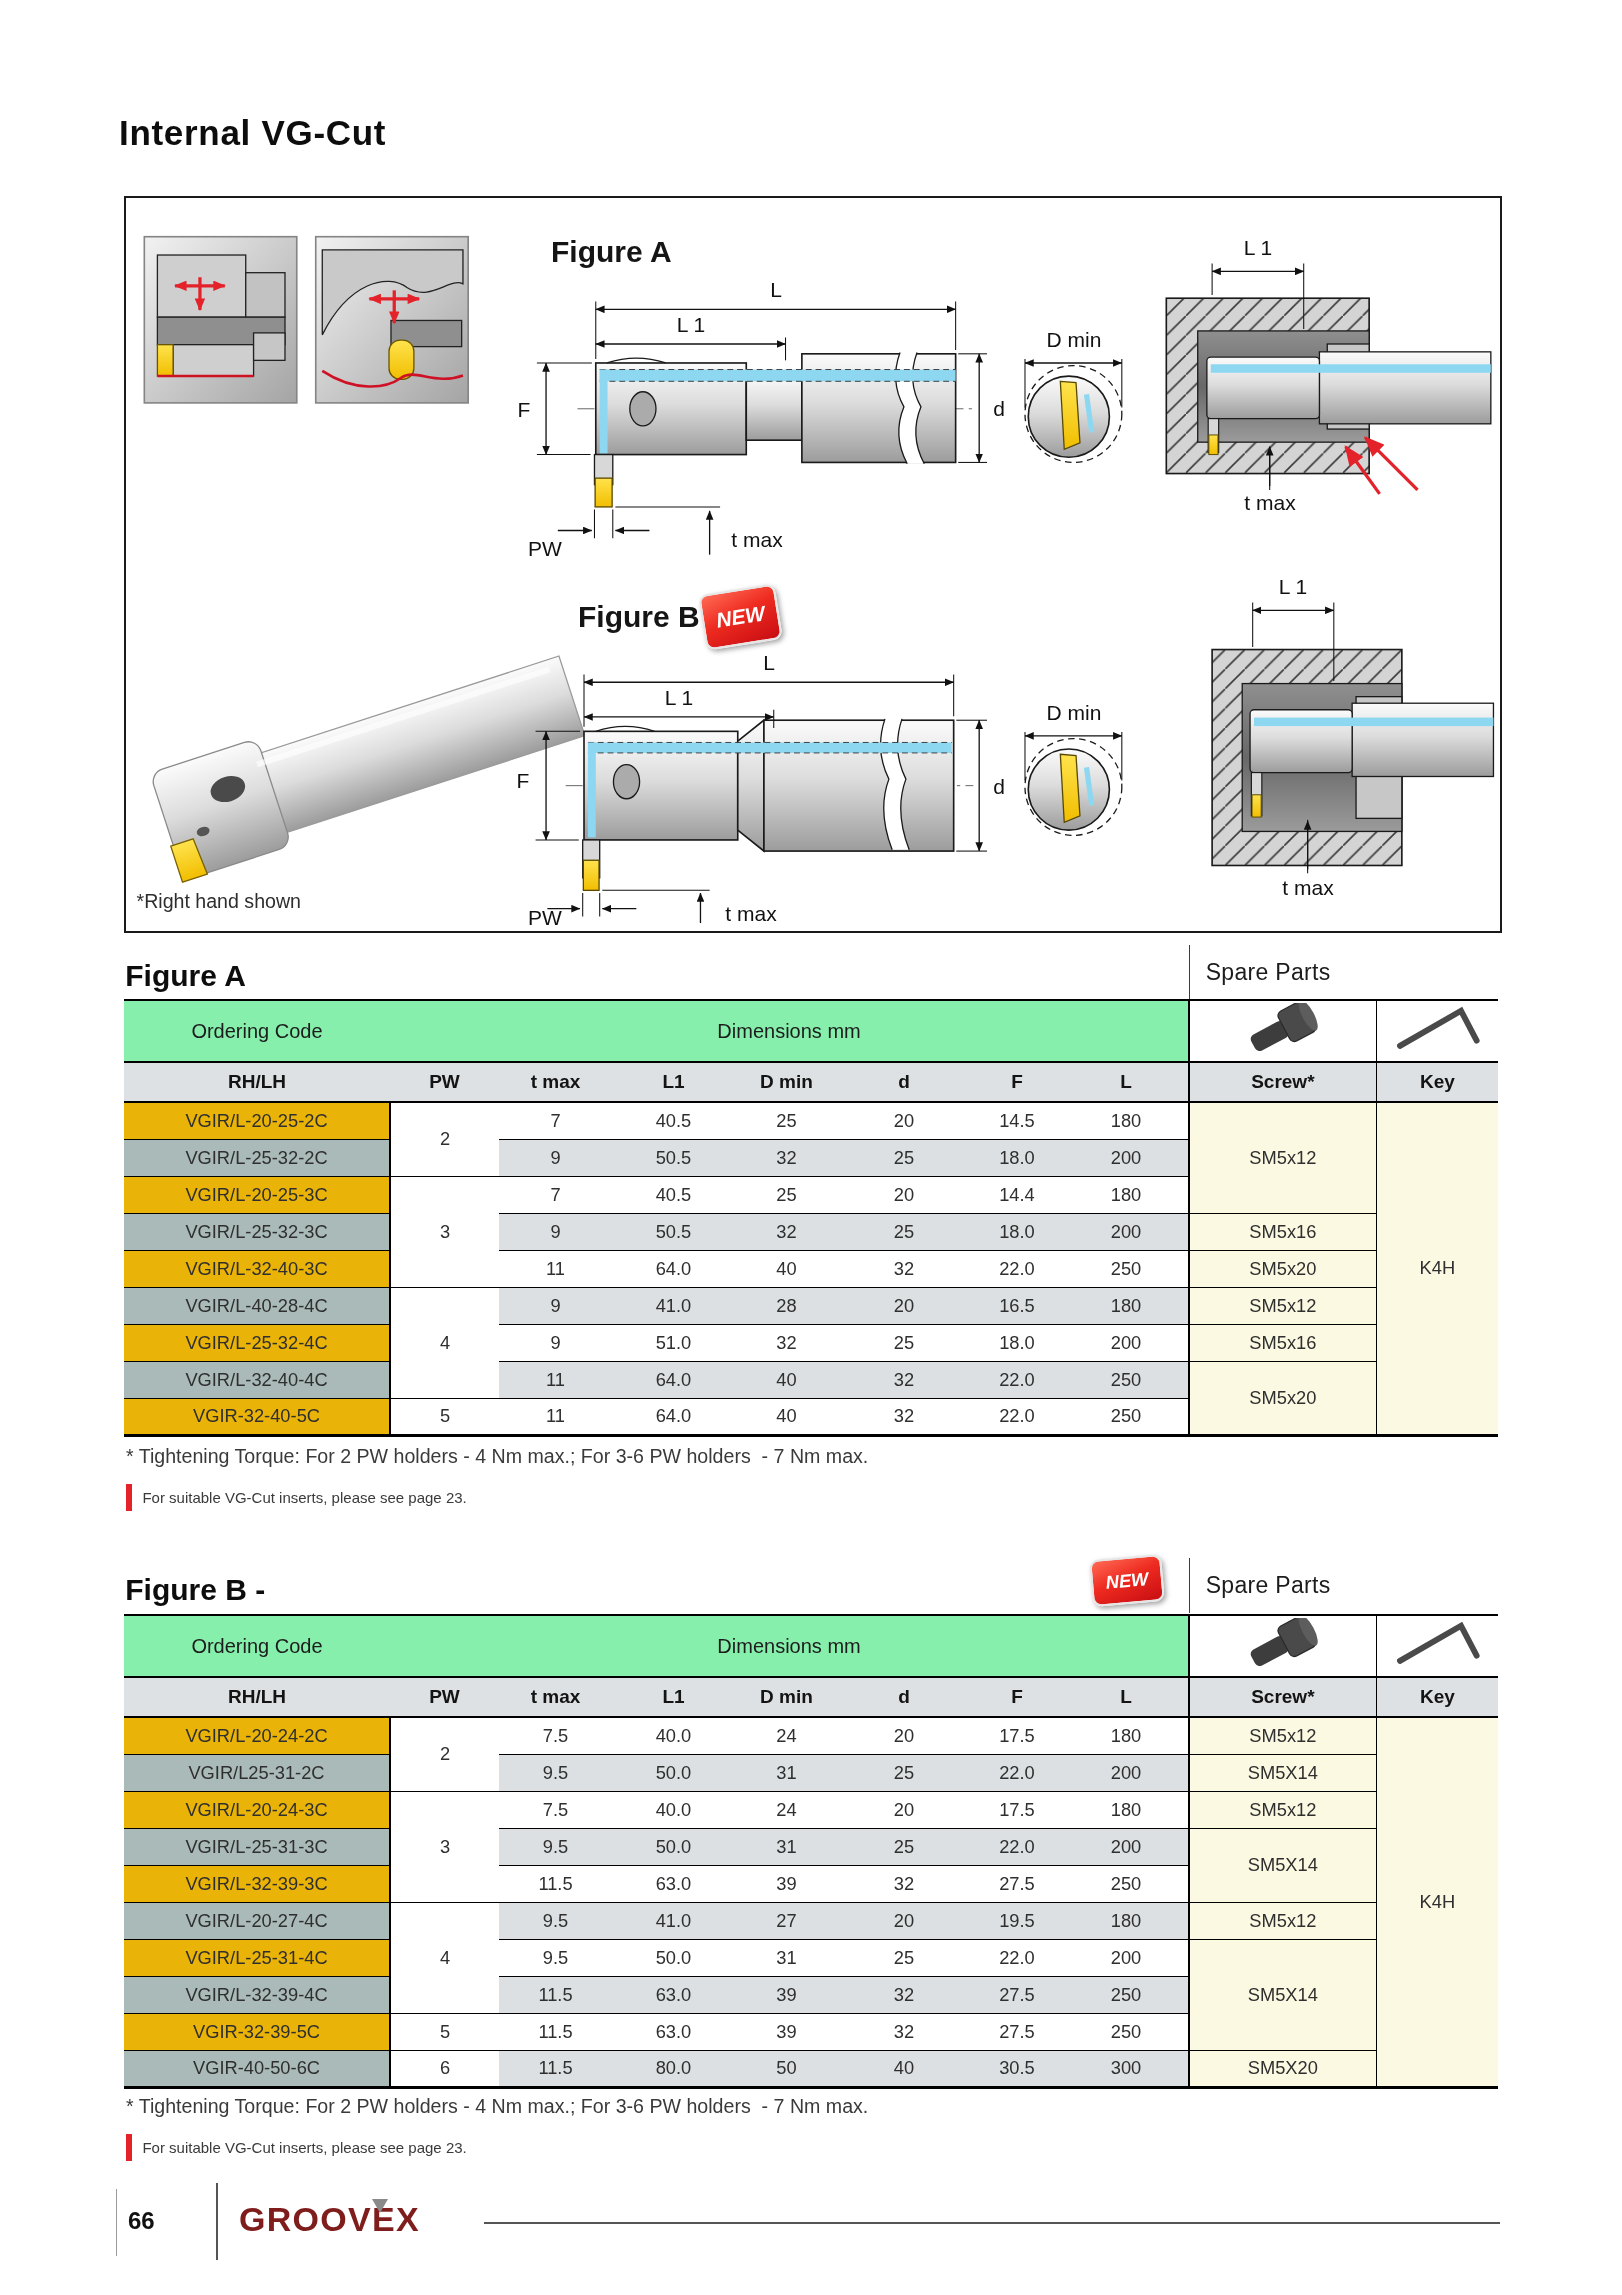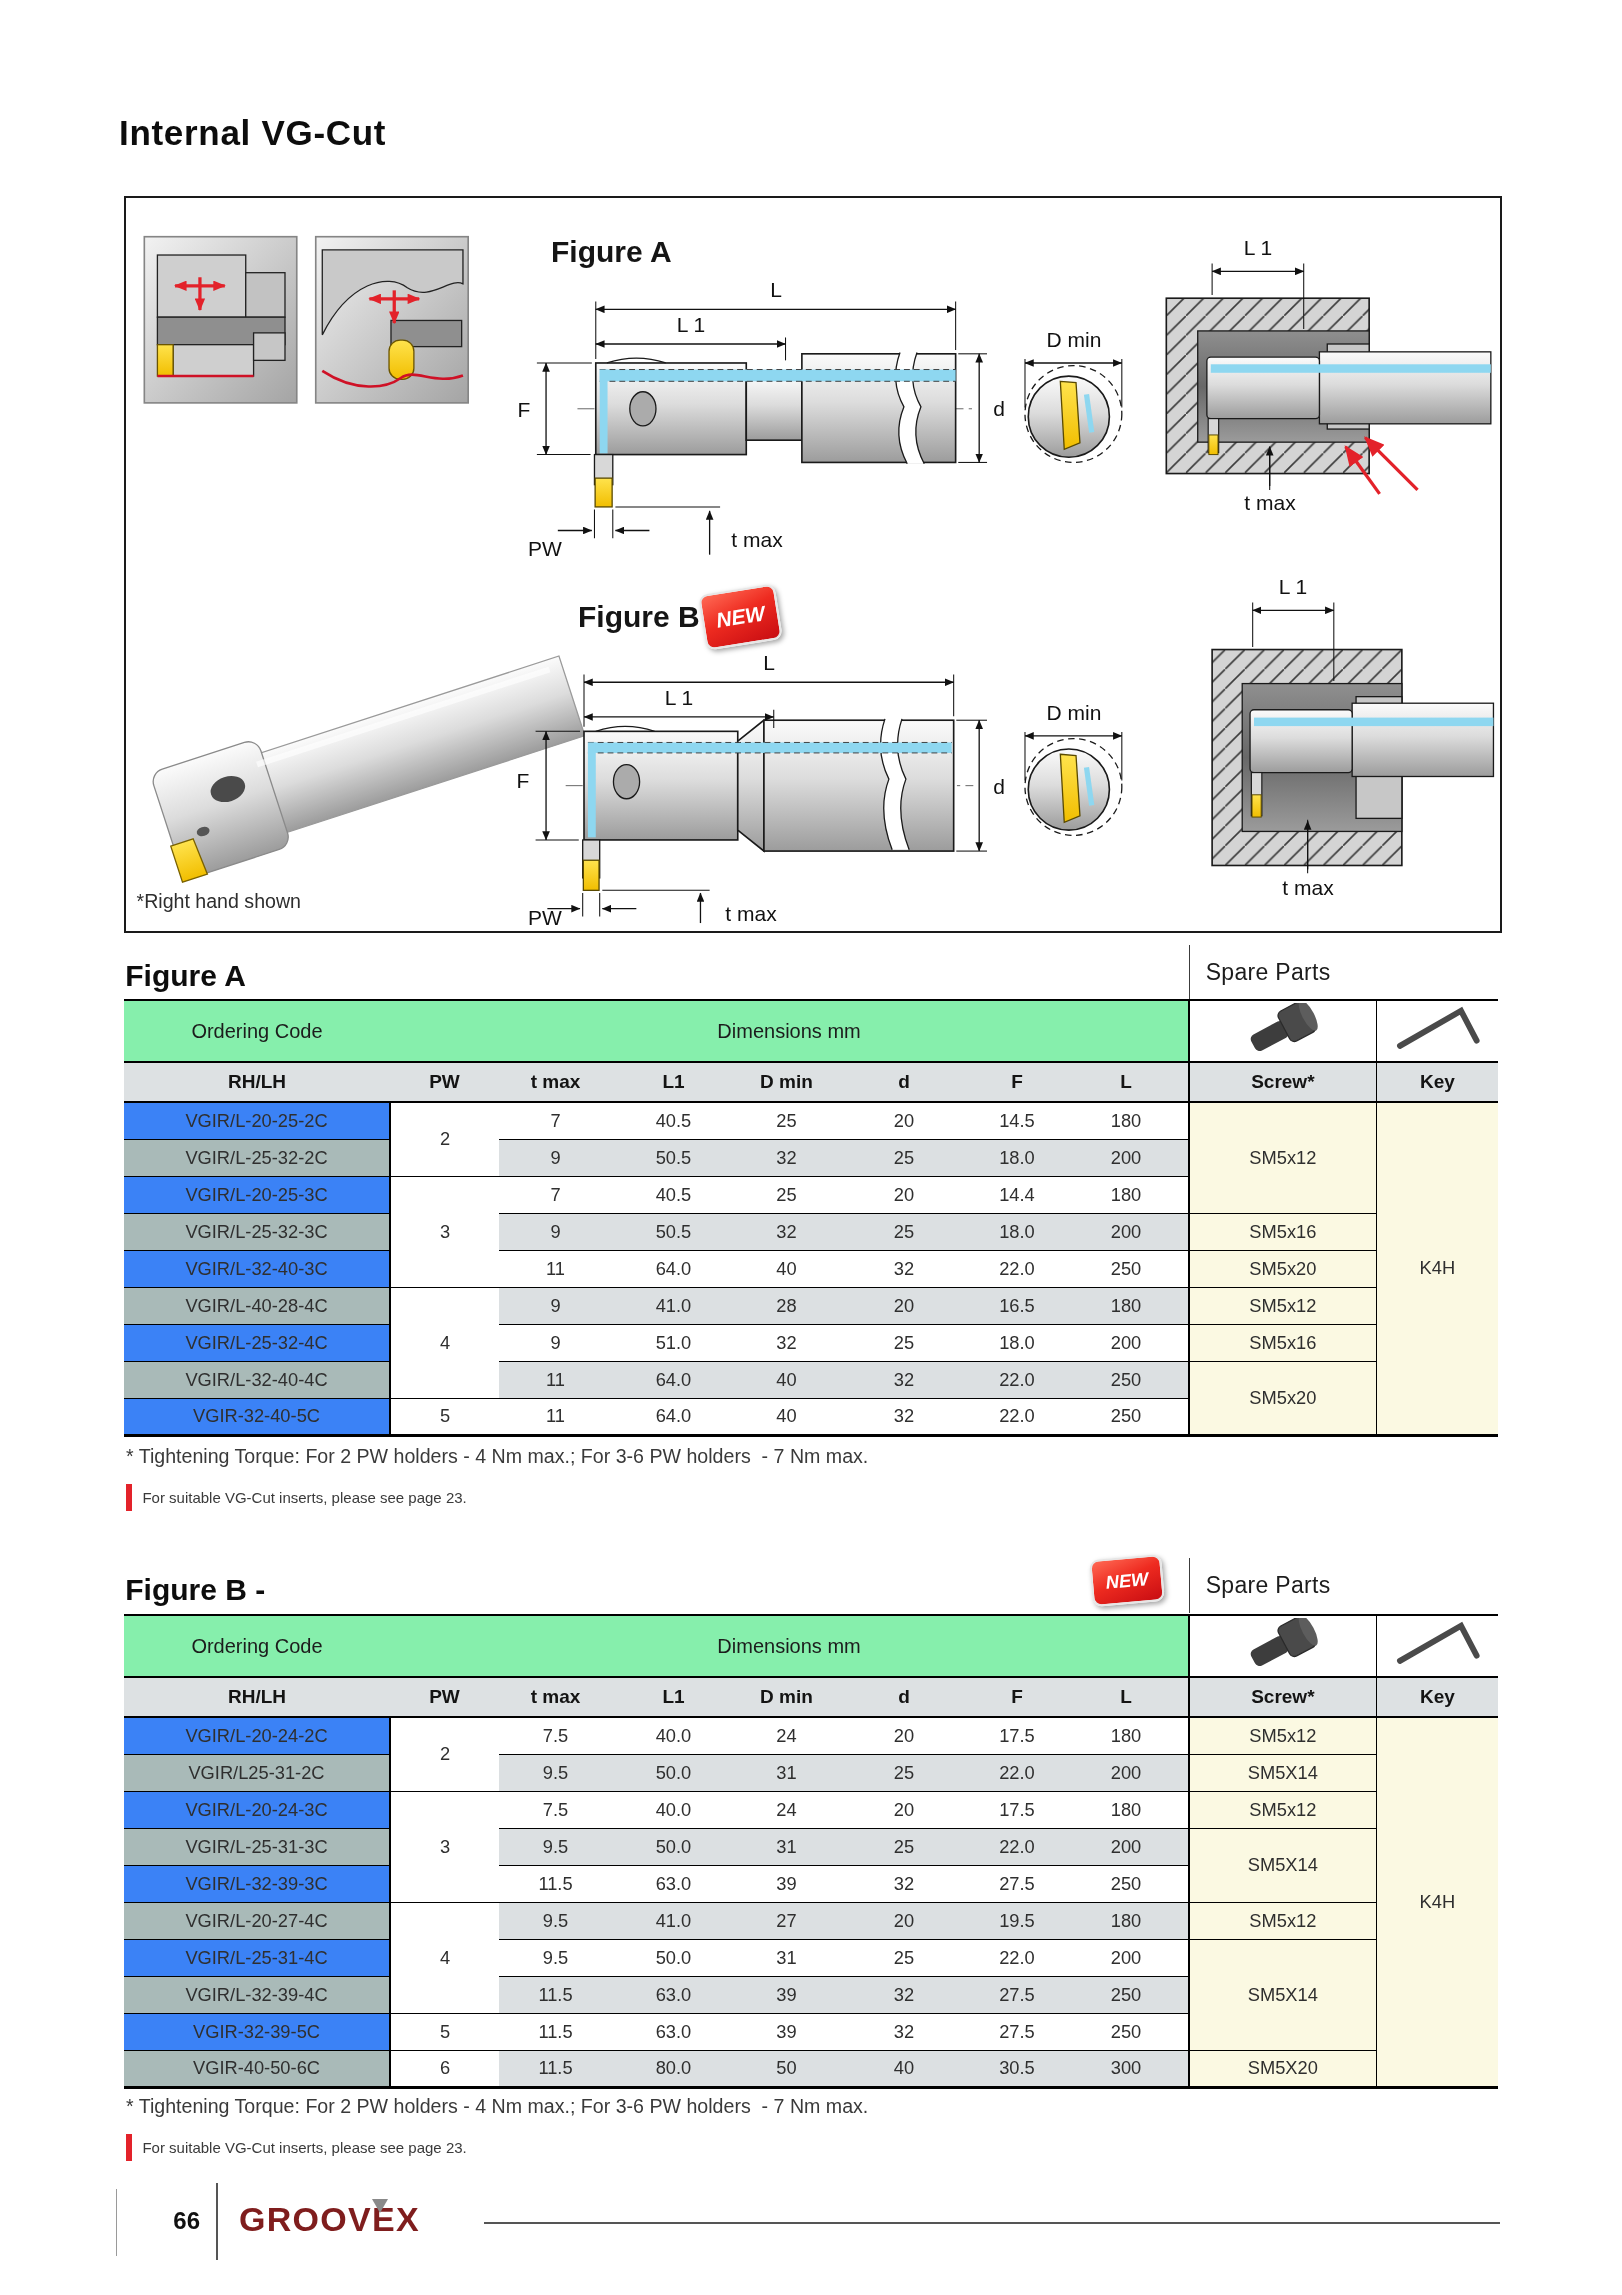--- a/index.html
+++ b/index.html
@@ -36,39 +36,39 @@
                  width:1374px; border-top:2.6px solid #000; border-bottom:3.9px solid #000; }
   .dtable th, .dtable td { border-top:1.3px solid #000; text-align:center; vertical-align:middle;
                            padding:0; overflow:hidden; }
   .dtable tr.g th { height:60px; background:#86efac; font-weight:400; font-size:20px; color:#1c1c1c; }
   .dtable tr.g th.icon { background:#fff; }
   .dtable tr.c th { height:38px; background:#dde1e3; font-weight:700; font-size:19px; color:#141414;
                     border-top:2px solid #000; border-bottom:2.6px solid #000; }
   .dtable tbody tr { height:37px; }
   .dtable tbody td { font-size:18.3px; color:#2f2f2f; background:#fff; }
   .dtable tbody tr.alt td { background:#dce0e2; }
-  .dtable td.code { background:#3b82f6; border-right:2px solid #000; }
+  .dtable td.code { background:#eab308; border-right:2px solid #000; }
   .dtable tbody tr.alt td.code { background:#a9bab8; }
   .dtable td.pw, .dtable tbody tr.alt td.pw { background:#fff; }
   .dtable td.screw, .dtable tbody tr.alt td.screw,
   .dtable td.key,   .dtable tbody tr.alt td.key { background:#fbf9e2; }
   .dtable td.screw, .dtable th.screwh { border-left:2.6px solid #000; border-right:1.3px solid #000; }
   .dtable td.key { border-left:1.3px solid #000; }
   .dtable th.keyh { border-left:1.3px solid #000; }
 
   
   .fnote { position:absolute; left:126px; width:1374px; }
   .fn1 { font-size:19.6px; color:#3a3a3a; white-space:pre-wrap; }
   .fn2 { margin-top:15.7px; font-size:15px; color:#3a3a3a; display:flex; align-items:center; }
   .redbar { display:inline-block; width:5.9px; height:27.5px; background:#e3222a; margin-right:10.5px; }
 
   
   .fbar1 { position:absolute; left:116px; top:2189px; width:1.3px;  height:67px; background:#9a9a9a; }
   .fbar2 { position:absolute; left:216px; top:2183px; width:2px;  height:77px; background:#555; }
-  .pageno { position:absolute; left:128px; top:2207px; width:72px; text-align:right;
+  .pageno { position:absolute; left:128px; top:2207px; width:72px; text-align:left;
             font-size:24px; font-weight:700; color:#111; }
   .logo { position:absolute; left:239px; top:2200px; font-size:34px; font-weight:800;
           color:#7f1d1d; letter-spacing:1.3px; font-stretch:condensed; }
   .logo-tri { position:absolute; left:372px; top:2199px; width:0; height:0;
               border-left:8.5px solid transparent; border-right:8.5px solid transparent;
               border-top:14.4px solid #8a8a8a; }
   .footer-rule { position:absolute; left:484px; top:2222px; width:1016px; height:2px; background:#555; }
 </style>
 </head>
 <body>

